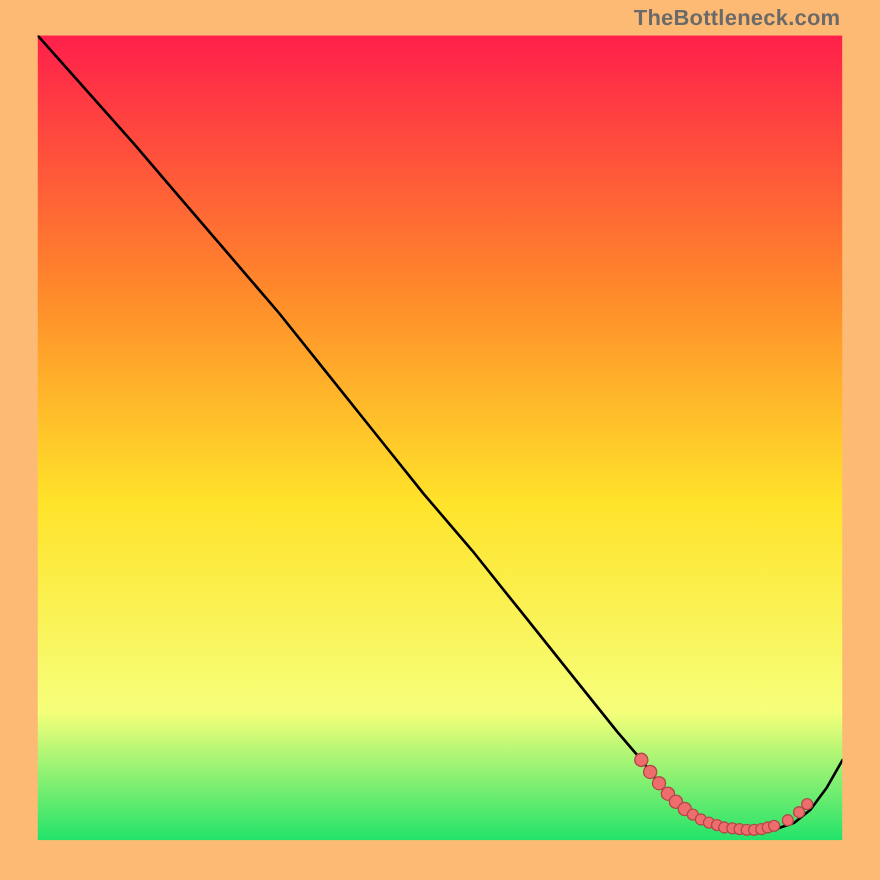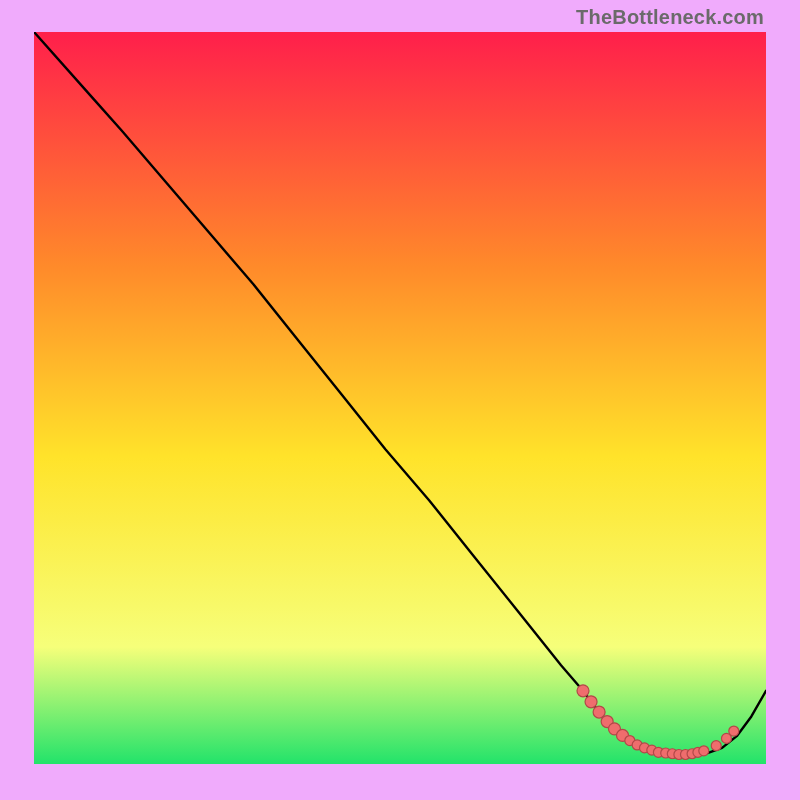--- a/index.html
+++ b/index.html
@@ -7,21 +7,21 @@
     padding: 0;
     width: 800px;
     height: 800px;
     background: #000000;
     overflow: hidden;
   }
   .stage {
     position: relative;
     width: 800px;
     height: 800px;
-    background: #f0abfc;
+    background: #fdba74;
   }
   .plot-area {
     position: absolute;
     left: 34px;
     top: 32px;
     width: 732px;
     height: 732px;
     overflow: hidden;
   }
   .attribution {

